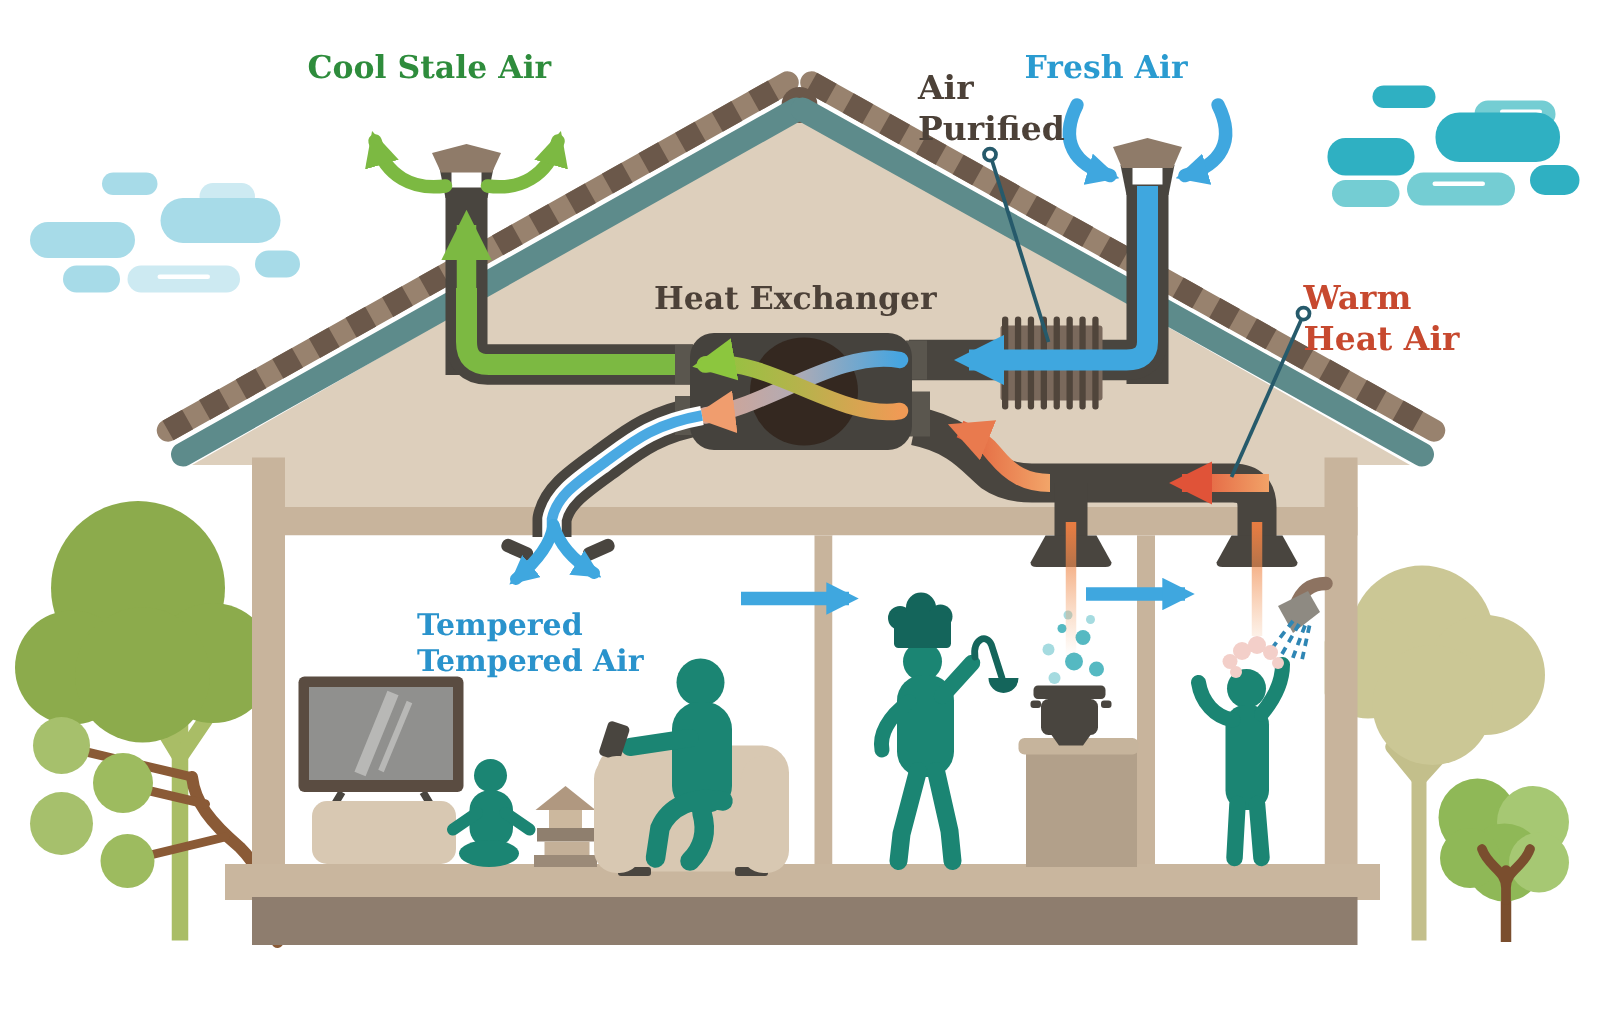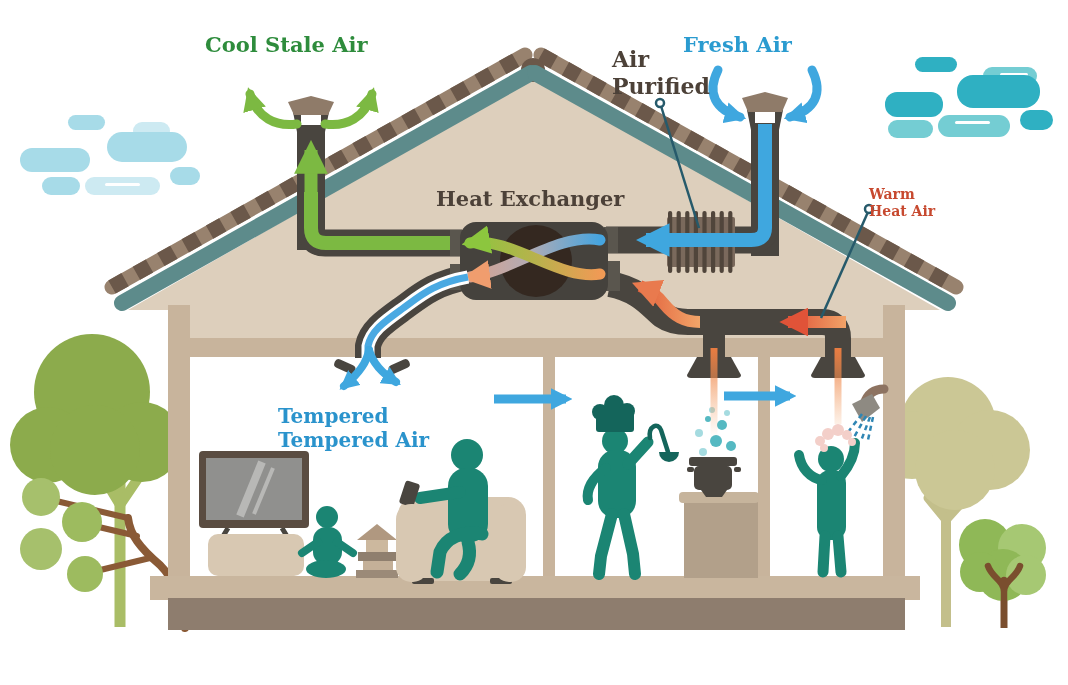--- a/index.html
+++ b/index.html
@@ -4,21 +4,21 @@
 <style>
   html,body{margin:0;padding:0;background:#ffffff;}
   .stage{position:relative;width:1068px;height:685px;overflow:hidden;background:#fff;
          font-family:"DejaVu Serif","Liberation Serif",serif;}
   .stage svg{position:absolute;left:0;top:0;}
   .label{position:absolute;text-align:left;font-weight:bold;line-height:1.12;letter-spacing:0;}
   .lab-green{color:var(--label-green);font-size:21px;}
   .lab-blue{color:var(--label-blue);font-size:21px;}
   .lab-dark{color:var(--label-dark);font-size:21px;}
   .lab-dark.small{font-size:22px;line-height:1.22;}
-  .lab-red{color:var(--label-red);font-size:14px;line-height:1.22;}
+  .lab-red{color:var(--label-red);font-size:22px;line-height:1.22;}
   .lab-blue.small{color:var(--label-blue2);font-size:20px;line-height:1.2;}
 </style>
 </head>
 <body>
 
 <div class="stage">
 
 <svg width="1068" height="685" viewBox="0 0 1068 685">
   <defs>
     <marker id="mGreen" viewBox="0 0 10 10" refX="7" refY="5" markerWidth="2.6" markerHeight="2.6" orient="auto-start-reverse">

